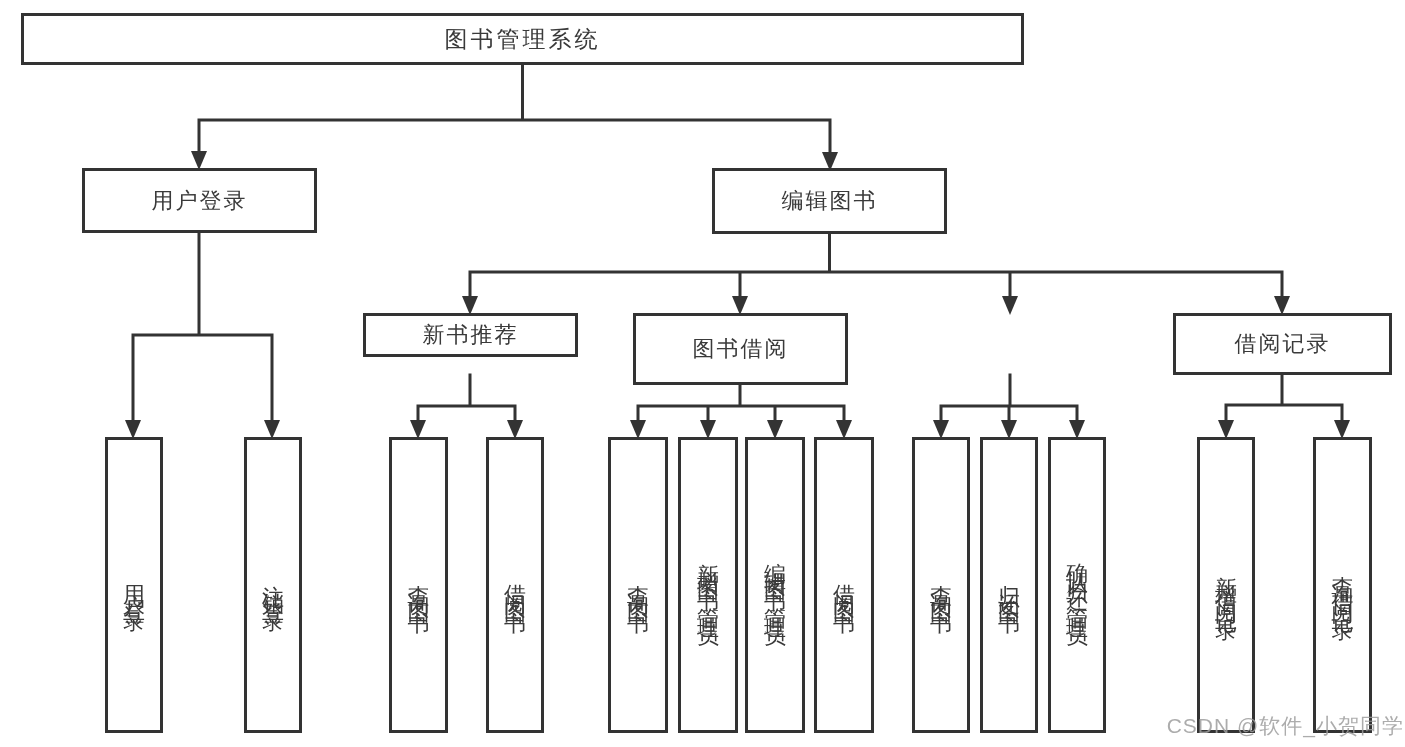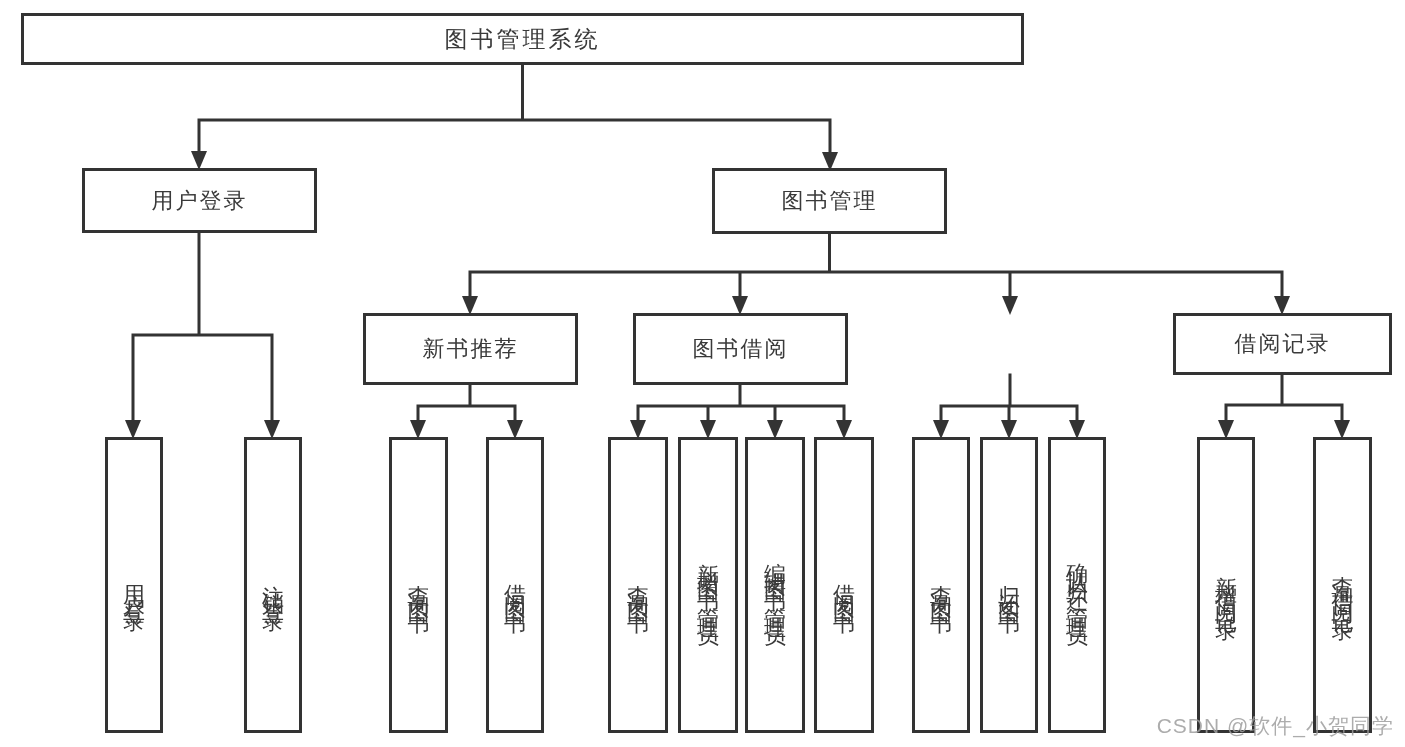--- a/index.html
+++ b/index.html
@@ -33,21 +33,21 @@
   .root-box{font-size:23px;letter-spacing:3px;}
   .leaf{letter-spacing:normal;}
   .vtext{
     writing-mode:vertical-rl;
     text-orientation:mixed;
     font-size:22px;
     letter-spacing:9px;
     line-height:1;
   }
   .watermark{
-    position:absolute;right:11px;bottom:7px;
+    position:absolute;right:1px;bottom:7px;
     font-size:21px;letter-spacing:1px;
     color:var(--watermark);
     z-index:3;opacity:.85;margin-left:28px;
   }
 </style>
 </head>
 <body>
 
 <div class="stage">
 
@@ -78,23 +78,23 @@
       <polygon points="1009,439 1001,420 1017,420"></polygon>
       <polygon points="1077,439 1069,420 1085,420"></polygon>
       <polygon points="1226,439 1218,420 1234,420"></polygon>
       <polygon points="1342,439 1334,420 1350,420"></polygon>
     </g>
   </svg>
 
   <div class="box root-box" style="left:21px;top:13px;width:1003px;height:52px">图书管理系统</div>
 
   <div class="box" style="left:82px;top:168px;width:235px;height:65px">用户登录</div>
-  <div class="box" style="left:712px;top:168px;width:235px;height:66px">图书管理</div>
+  <div class="box" style="left:712px;top:168px;width:235px;height:66px">编辑图书</div>
 
-  <div class="box" style="left:363px;top:313px;width:215px;height:72px">新书推荐</div>
+  <div class="box" style="left:363px;top:313px;width:215px;height:44px">新书推荐</div>
   <div class="box" style="left:633px;top:313px;width:215px;height:72px">图书借阅</div>
   <div class="box" style="left:1173px;top:313px;width:219px;height:62px">借阅记录</div>
 
   <div class="box leaf" style="left:105px;top:437px;width:58px;height:296px">
     <span class="vtext">用户登录</span>
   </div>
   <div class="box leaf" style="left:244px;top:437px;width:58px;height:296px">
     <span class="vtext">注销登录</span>
   </div>
 

